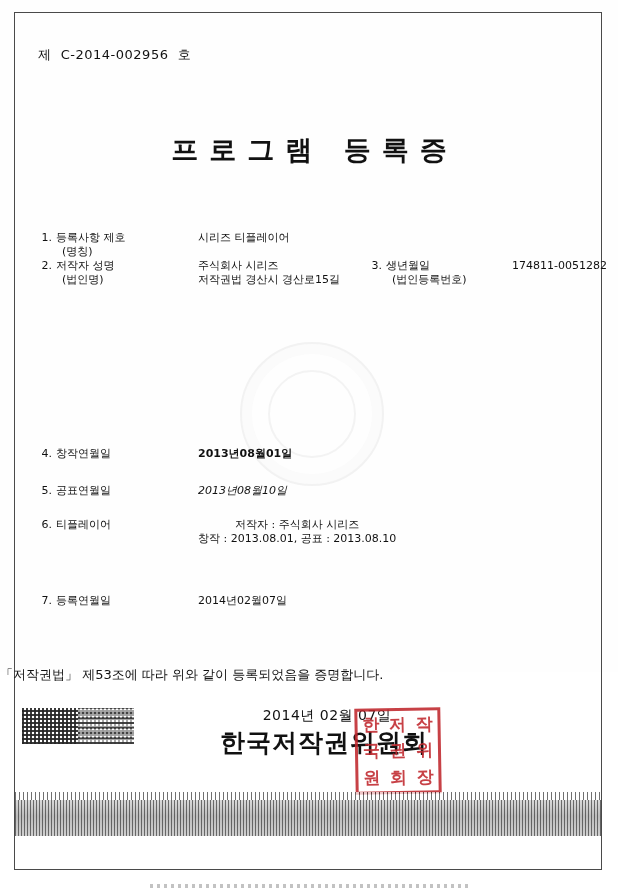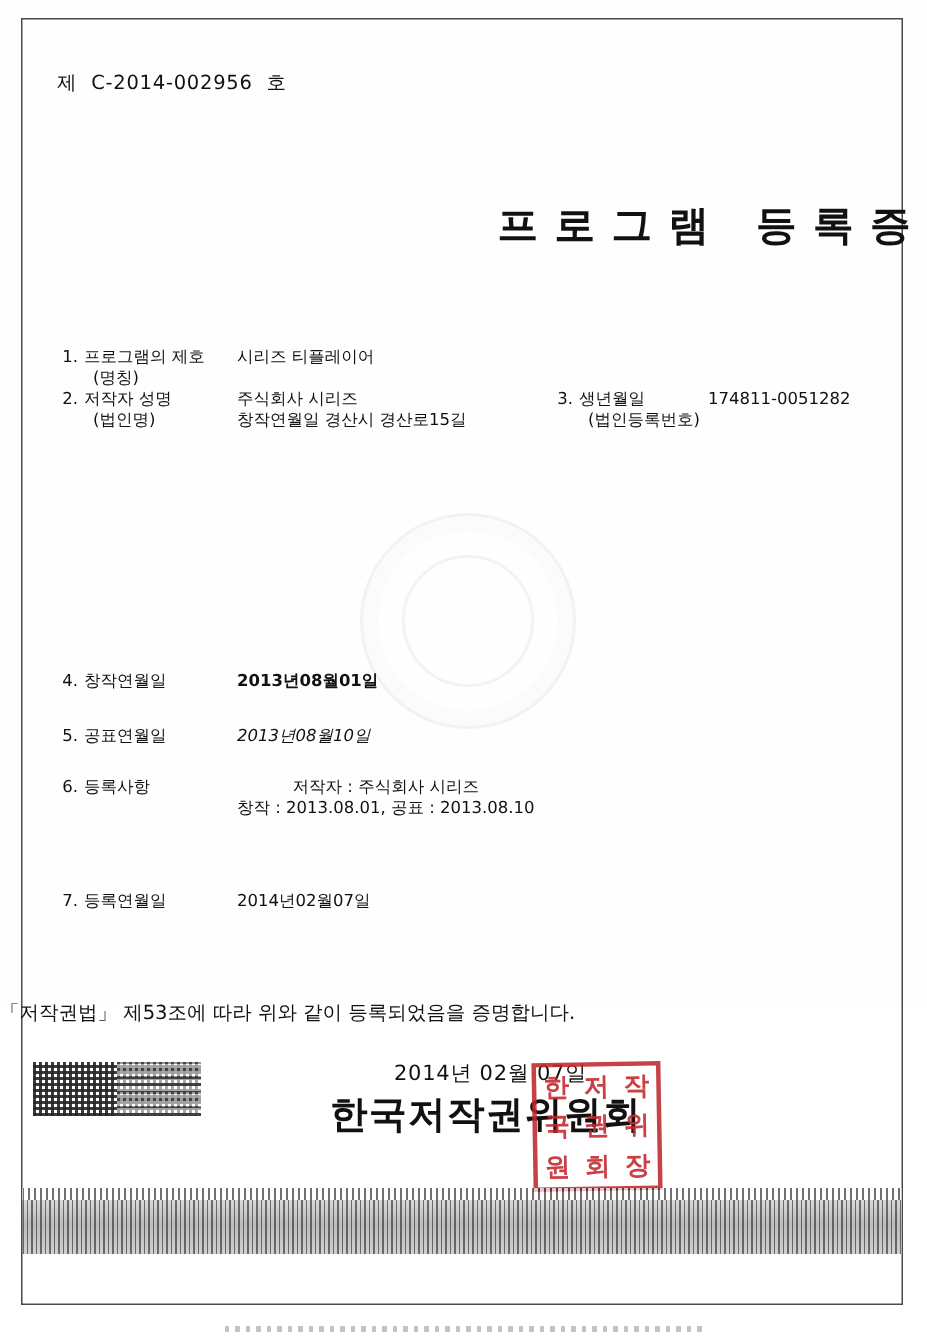--- a/index.html
+++ b/index.html
@@ -37,21 +37,21 @@
     top: 46px;
     font-size: 13px;
     letter-spacing: 0.5px;
     white-space: pre;
   }
   .doc-title {
     position: absolute;
     left: 0;
     top: 132px;
     width: 618px;
-    text-align: right;
+    text-align: center;
     font-size: 27px;
     font-weight: bold;
     letter-spacing: 11px;
     text-indent: 11px;
     font-family: "DejaVu Serif", "Liberation Serif", serif;
   }
 
   
   .field {
     position: absolute;
@@ -74,20 +74,21 @@
   .field .sub {
     position: absolute;
     left: 26px;
     top: 14px;
     white-space: pre;
   }
   .field .val {
     position: absolute;
     white-space: pre;
     line-height: 14px;
+    margin-left: 40px;
   }
 
   .f1 { left: 36px; top: 231px; }
   .f1 .val { left: 122px; top: 0; }
 
   .f2 { left: 36px; top: 259px; }
   .f2 .val { left: 122px; top: 0; }
 
   .f3 { left: 366px; top: 259px; }
   .f3 .val { left: 106px; top: 0; }
@@ -246,31 +247,31 @@
   <div class="border-frame"></div>
 
   <div class="doc-number">제  C-2014-002956  호</div>
 
   <div class="doc-title">프로그램 등록증</div>
 
   <div class="watermark"></div>
 
   <div class="field f1">
     <span class="num">1.</span>
-    <span class="lbl">프로그램의 제호</span>
+    <span class="lbl">등록사항 제호</span>
     <span class="sub">(명칭)</span>
     <span class="val">시리즈 티플레이어</span>
   </div>
 
   <div class="field f2">
     <span class="num">2.</span>
     <span class="lbl">저작자 성명</span>
     <span class="sub">(법인명)</span>
     <span class="val">주식회사 시리즈
-창작연월일 경산시 경산로15길</span>
+저작권법 경산시 경산로15길</span>
   </div>
 
   <div class="field f3">
     <span class="num">3.</span>
     <span class="lbl">생년월일</span>
     <span class="sub">(법인등록번호)</span>
     <span class="val">174811-0051282</span>
   </div>
 
   <div class="field f4">
@@ -280,21 +281,21 @@
   </div>
 
   <div class="field f5">
     <span class="num">5.</span>
     <span class="lbl">공표연월일</span>
     <span class="val">2013년08월10일</span>
   </div>
 
   <div class="field f6">
     <span class="num">6.</span>
-    <span class="lbl">등록사항</span>
+    <span class="lbl">티플레이어</span>
     <span class="val">저작자 : 주식회사 시리즈
 창작 : 2013.08.01, 공표 : 2013.08.10</span>
   </div>
 
   <div class="field f7">
     <span class="num">7.</span>
     <span class="lbl">등록연월일</span>
     <span class="val">2014년02월07일</span>
   </div>
 

